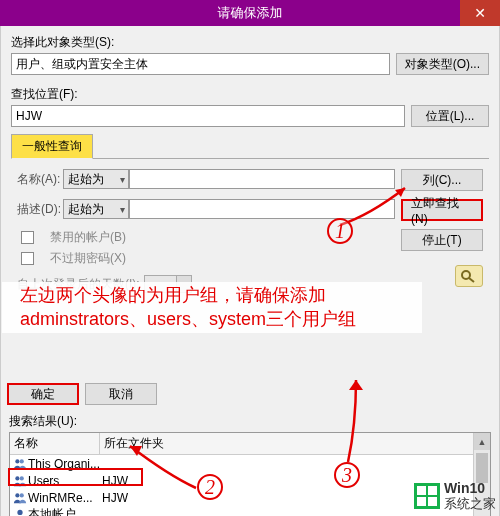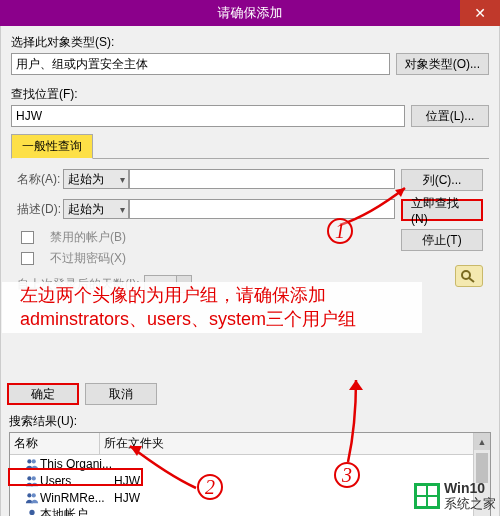--- a/index.html
+++ b/index.html
@@ -143,21 +143,21 @@
     overflow:hidden;
     position:relative;
   }
   .list-head {
     display:flex; background:#f5f5f5;
     border-bottom:1px solid #ccc;
     font-size:12px;
   }
   .list-head .c1 { width:90px; padding:2px 4px; border-right:1px solid #ccc;}
   .list-head .c2 { flex:1; padding:2px 4px;}
-  .list-row { display:flex; align-items:center; height:17px; font-size:12px; padding-left:14px;}
+  .list-row { display:flex; align-items:center; height:17px; font-size:12px; padding-left:2px;}
   .list-row .ico { width:16px; display:flex; align-items:center; justify-content:center;}
   .list-row .c1 { width:74px; overflow:hidden; white-space:nowrap; text-overflow:ellipsis;}
   .list-row .c2 { flex:1; }
   .scroll-v {
     position:absolute; right:0; top:0; bottom:0; width:17px;
     background:#e8e8e8; border-left:1px solid #ccc;
   }
   .scroll-v .thumb { position:absolute; left:2px; right:2px; top:20px; height:30px; background:#c0c0c0;}
   .scroll-v .arr { position:absolute; left:0; right:0; height:17px; background:#d4d4d4; display:flex; align-items:center; justify-content:center; font-size:9px; color:#555;}
   .scroll-v .up{top:0;}

